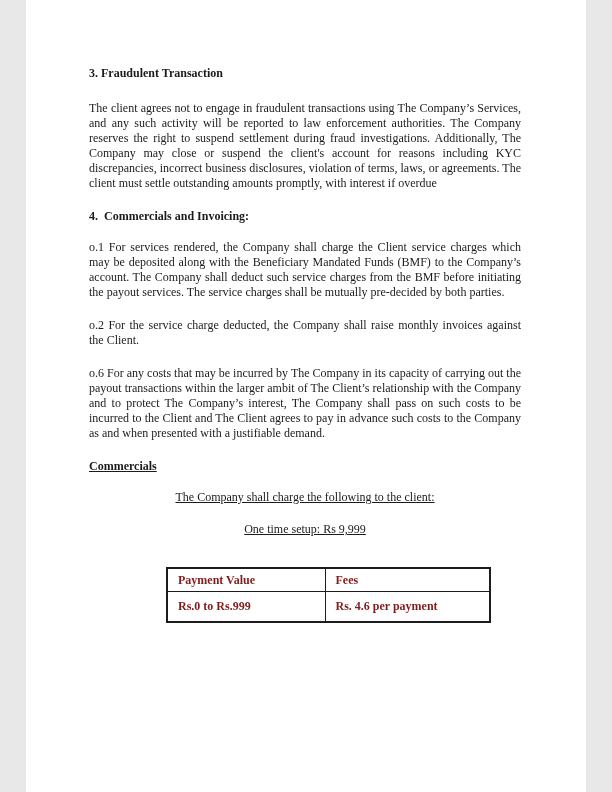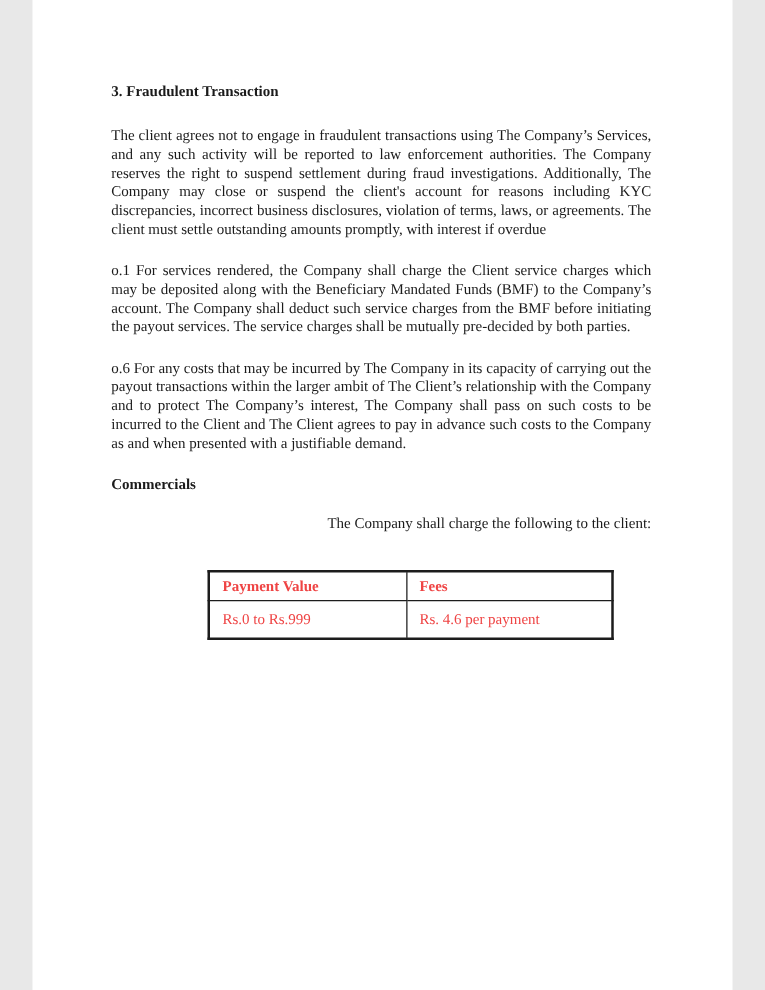--- a/index.html
+++ b/index.html
@@ -23,27 +23,29 @@
     padding: 66px 65px 0 63px;
   }
   .heading {
     font-weight: bold;
     margin: 0 0 20px 0;
   }
   .heading.sub {
     margin: 6px 0 16px 0;
   }
   .heading.underlined span {
+    text-decoration: underline;
   }
   .para {
     margin: 0 0 18px 0;
     text-align: justify;
   }
   .para.no-justify {
-    text-align: right;
+    text-align: center;
+    text-decoration: underline;
   }
   .intro-line {
     margin: 0 0 17px 0;
   }
   .setup-line {
     margin: 0;
   }
   table.pricing {
     border-collapse: collapse;
     table-layout: fixed;
@@ -52,56 +54,59 @@
     border: 2px solid #1c1c1c;
   }
   table.pricing col.c1 { width: 158px; }
   table.pricing col.c2 { width: 165px; }
   table.pricing th,
   table.pricing td {
     border: 1.5px solid #1c1c1c;
     text-align: left;
     font-size: 12px;
     line-height: 15px;
-    color: #ef4444;
+    color: #7f1d1d;
     overflow: hidden;
     white-space: nowrap;
   }
   table.pricing th {
     font-weight: bold;
     padding: 4px 4px 3px 10px;
   }
   table.pricing td {
-    font-weight: normal;
+    font-weight: bold;
     padding: 7px 4px 7px 10px;
   }
 </style>
 </head>
 <body>
 
 <div class="page">
   <div class="content">
 
     <div class="heading">3. Fraudulent Transaction</div>
 
     <p class="para">The client agrees not to engage in fraudulent transactions using The Company’s Services, and any such activity will be reported to law enforcement authorities. The Company reserves the right to suspend settlement during fraud investigations. Additionally, The Company may close or suspend the client's account for reasons including KYC discrepancies, incorrect business disclosures, violation of terms, laws, or agreements. The client must settle outstanding amounts promptly, with interest if overdue</p>
 
+    <div class="heading sub">4.&nbsp; Commercials and Invoicing:</div>
 
     <p class="para">o.1 For services rendered, the Company shall charge the Client service charges which may be deposited along with the Beneficiary Mandated Funds (BMF) to the Company’s account. The Company shall deduct such service charges from the BMF before initiating the payout services. The service charges shall be mutually pre-decided by both parties.</p>
 
+    <p class="para">o.2 For the service charge deducted, the Company shall raise monthly invoices against the Client.</p>
 
 
 
 
     <p class="para">o.6 For any costs that may be incurred by The Company in its capacity of carrying out the payout transactions within the larger ambit of The Client’s relationship with the Company and to protect The Company’s interest, The Company shall pass on such costs to be incurred to the Client and The Client agrees to pay in advance such costs to the Company as and when presented with a justifiable demand.</p>
 
     <div class="heading underlined sub"><span>Commercials</span></div>
 
     <p class="para no-justify intro-line">The Company shall charge the following to the client:</p>
 
+    <p class="para no-justify setup-line">One time setup: Rs 9,999</p>
 
     <table class="pricing">
       <colgroup>
           <col class="c1">
           <col class="c2">
         </colgroup>
       <thead>
         <tr>
           <th>Payment Value</th>
           <th>Fees</th>

